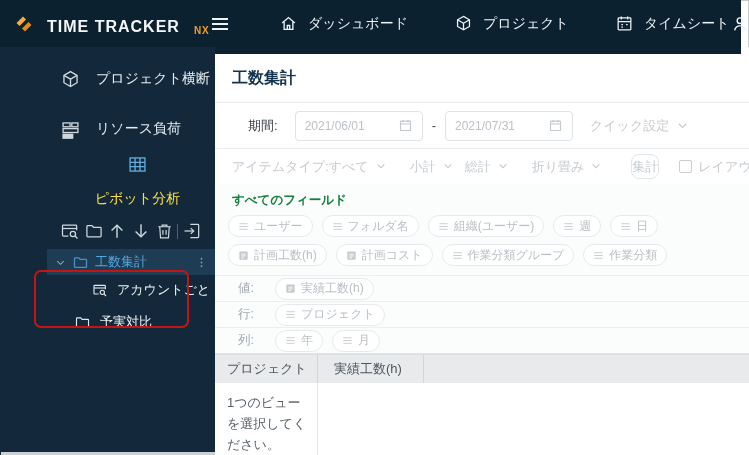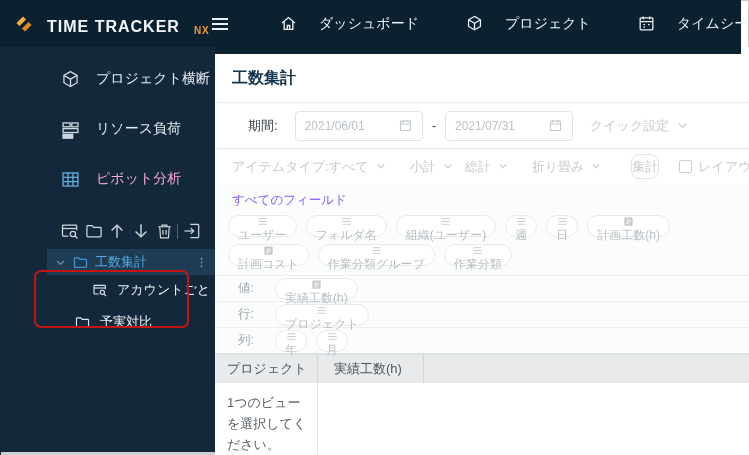--- a/index.html
+++ b/index.html
@@ -10,29 +10,29 @@
 
   
   .topbar { position:absolute; top:0; left:0; width:741px; height:47px; background:#0c2130;
             display:flex; align-items:center; color:#eef3f6; }
   .logo-zone { width:215px; display:flex; align-items:center; padding:0 12px; }
   .logo { display:flex; align-items:flex-end; gap:11px; }
   .logo-text { font-size:16px; font-weight:bold; letter-spacing:1px; color:#f4f7f9; white-space:nowrap; }
   .logo-suffix { font-size:10px; font-weight:bold; color:#ef9b2d; margin-left:3px; letter-spacing:1px; }
   .hamburger { margin-left:auto; margin-right:4px; cursor:pointer; color:#eef3f6; }
   .topnav { display:flex; align-items:center; gap:46px; margin-left:64px; }
-  .topnav-item { display:flex; align-items:center; gap:21px; font-size:14px; cursor:pointer; white-space:nowrap; }
+  .topnav-item { display:flex; align-items:center; gap:10px; font-size:14px; cursor:pointer; white-space:nowrap; }
   .user-zone { margin-left:auto; padding-right:8px; display:flex; align-items:center; }
   .icon { display:inline-flex; align-items:center; justify-content:center; }
 
   
   .sidebar { position:absolute; top:47px; left:0; width:215px; height:408px; background:#13293b; color:#e3eaf0;padding-left:47px; }
   .side-item { height:50px; display:flex; align-items:center; gap:15px; padding-left:13px; font-size:14px; cursor:pointer; }
   .side-item:first-child { margin-top:7px; }
-  .side-item.active { color:#f9a8d4; }
+  .side-item.active { color:#fde047;flex-direction:column; }
   .side-toolbar { margin-top:9px; height:36px; display:flex; align-items:center; justify-content:space-between; padding:0 13px; color:#cfd8de; }
   .side-toolbar .tb { cursor:pointer; display:inline-flex; }
   .vbar { width:1px; height:15px; background:#51616e; }
   .tree-root { height:26px; background:#1e3d55; display:flex; align-items:center; padding:0 7px 0 8px; cursor:pointer; }
   .tree-root .lbl { color:#55a7dc; font-size:13px; margin-left:6px; }
   .tree-root .chev { color:#93a1ab; display:inline-flex; }
   .tree-root .fold { color:#4a90c8; display:inline-flex; margin-left:6px; }
   .kebab { margin-left:auto; color:#8b98a3; cursor:pointer; display:inline-flex; }
   .tree-child { height:30px; display:flex; align-items:center; gap:9px; padding-left:45px; font-size:13px; color:#eef3f6; cursor:pointer; }
   .tree-child:first-of-type { margin-top:7px; }
@@ -55,24 +55,24 @@
   .quick { display:flex; align-items:center; gap:8px; font-size:13px; color:#c6cbd0; margin-left:8px; cursor:pointer; }
   .filter-row { height:35px; display:flex; align-items:center; padding-left:17px; gap:12px; font-size:13px; color:#c6cbd0; white-space:nowrap; }
   .frag { display:flex; align-items:center; gap:7px; cursor:pointer; }
   .vsep { width:1px; height:15px; background:#e3e6e9; }
   .btn-aggregate { width:49px; height:25px; border:1px solid #e0e5ea; border-radius:8px; background:#fff;
                    font-size:13px; color:#c6cbd0; margin-left:6px; cursor:pointer; font-family:inherit; }
   .layout-check { display:flex; align-items:center; gap:6px; margin-left:8px; cursor:pointer; }
   .checkbox { width:13px; height:13px; border:1px solid #c9ced2; border-radius:2px; background:#fff; }
 
   .fields { background:#fbfcfc; border-bottom:1px solid #e2e5e7; }
-  .fields-title { padding:8px 0 4px 17px; font-size:12.5px; color:#8b5cf6; }
+  .fields-title { padding:8px 0 4px 17px; font-size:12.5px; color:#15803d;font-weight:bold; }
   .chips-wrap { display:flex; flex-wrap:wrap; gap:9px; row-gap:7px; padding:2px 10px 9px 13px; }
-  .chip { height:22px; display:inline-flex; align-items:center; padding:0 9px; background:#fff;
-          border:1px solid #e7eaec; border-radius:11px; font-size:12px; color:#b9bfc4; cursor:pointer; white-space:nowrap;flex-direction:column; }
+  .chip { height:22px; display:inline-flex; align-items:center; gap:5px; padding:0 9px; background:#fff;
+          border:1px solid #e7eaec; border-radius:11px; font-size:12px; color:#b9bfc4; cursor:pointer; white-space:nowrap; }
   .axis-row { height:26px; display:flex; align-items:center; padding-left:23px; border-top:1px solid #eceef0; }
   .axis-label { width:28px; font-size:12.5px; color:#a0a8af; }
   .axis-chips { display:flex; gap:9px; margin-left:9px; }
 
   .grid-header { height:29px; background:#e9eaec; border-top:1px solid #dcdfe2; display:flex; font-size:13px; color:#4c565f; }
   .gh-cell { display:flex; align-items:center; border-right:1px solid #d3d6d9; }
   .gh-c1 { width:103px; padding-left:12px; }
   .gh-c2 { width:106px; padding-left:16px; }
   .grid-body { display:flex; height:119px; }
   .gb-c1 { width:103px; border-right:1px solid #e3e6e8; padding:10px 8px 0 12px;

